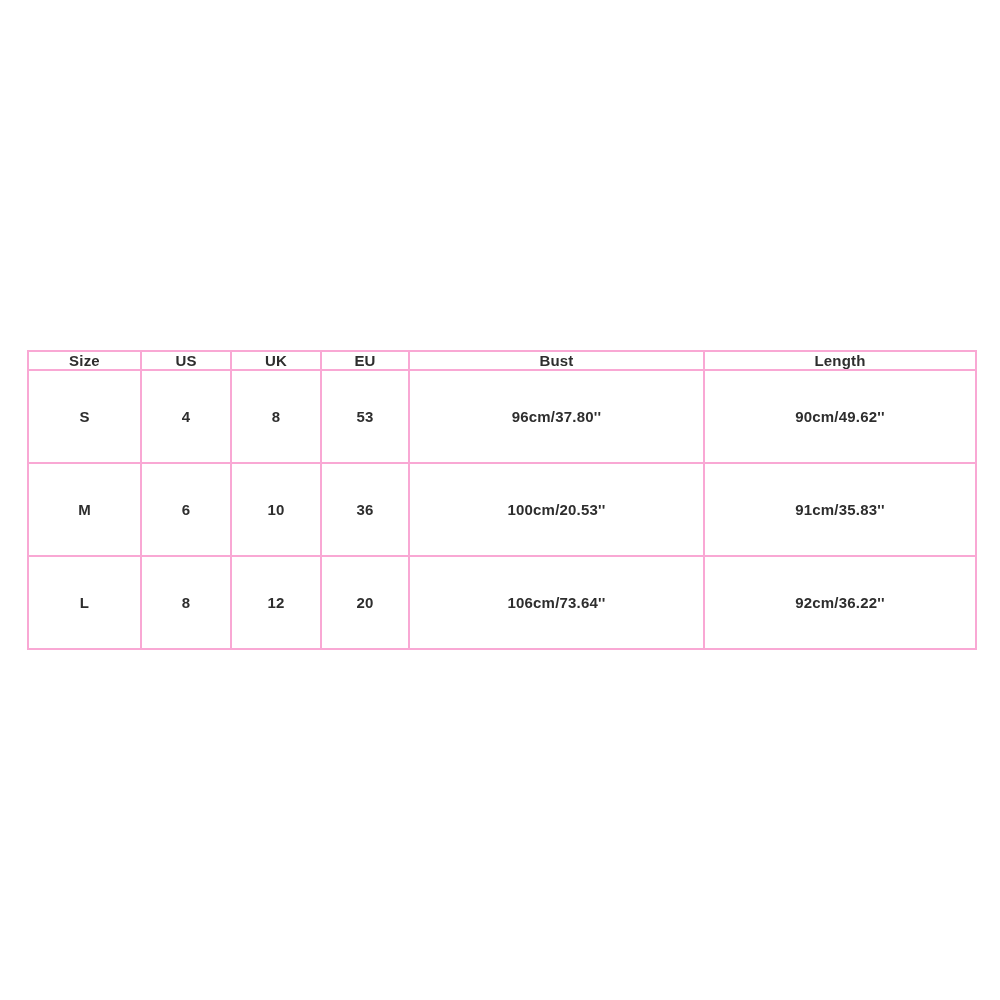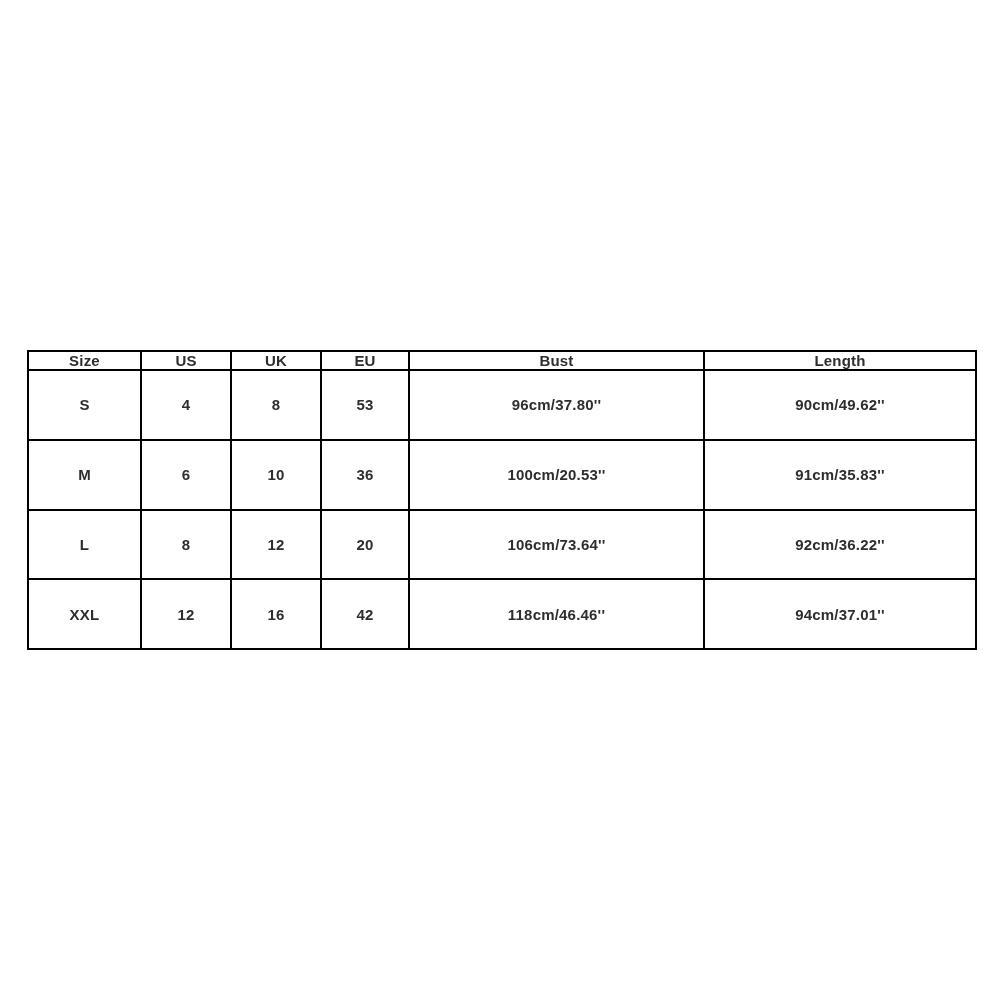--- a/index.html
+++ b/index.html
@@ -21,21 +21,21 @@
     height: 300px;
   }
   table.size-chart {
     width: 100%;
     height: 100%;
     border-collapse: collapse;
     table-layout: fixed;
   }
   table.size-chart th,
   table.size-chart td {
-    border: 2px solid #000000;
+    border: 2px solid #f9a8d4;
     text-align: center;
     vertical-align: middle;
     font-size: 15px;
     font-weight: bold;
     color: #2e2e2e;
     padding: 0;
     letter-spacing: 0.2px;
   }
 </style>
 </head>
@@ -79,23 +79,15 @@
         <td>91cm/35.83''</td>
       </tr>
       <tr>
         <td>L</td>
         <td>8</td>
         <td>12</td>
         <td>20</td>
         <td>106cm/73.64''</td>
         <td>92cm/36.22''</td>
       </tr>
-      <tr>
-        <td>XXL</td>
-        <td>12</td>
-        <td>16</td>
-        <td>42</td>
-        <td>118cm/46.46''</td>
-        <td>94cm/37.01''</td>
-      </tr>
     </tbody>
   </table>
 </div>
 
 </body></html>

